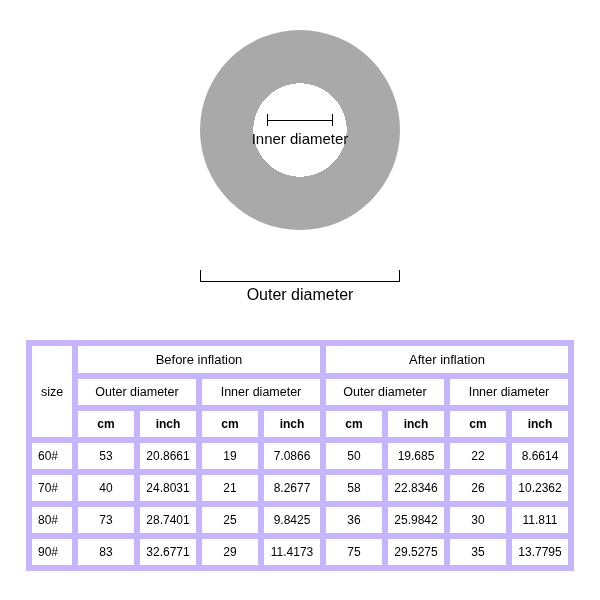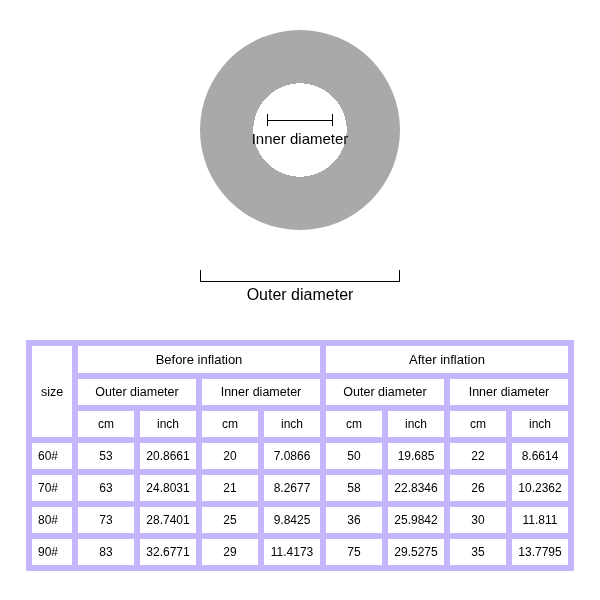--- a/index.html
+++ b/index.html
@@ -90,21 +90,21 @@
     border: 6px solid #c4b5fd;
     font-size: 12.5px;
     font-weight: normal;
     text-align: center;
     padding: 6px 2px;
     height: 28px;
   }
   th.size-col { width: 46px; margin-top: 35px; }
   .group-header { font-size: 13px; }
   .sub-header { font-size: 12.5px; }
-  .unit-header { font-size: 12px; }
+  .unit-header { font-size: 12px; font-weight: bold; }
   tbody td { font-size: 12px; }
   tbody td.rowlabel { text-align: left; padding-left: 6px; }
 </style>
 </head>
 <body>
 
 <div class="stage">
 
   <div class="diagram">
     <div class="ring-wrap">
@@ -139,30 +139,30 @@
           <th class="unit-header">inch</th>
           <th class="unit-header">cm</th>
           <th class="unit-header">inch</th>
         </tr>
       </thead>
       <tbody id="tbody">
           <tr>
             <td class="rowlabel">60#</td>
             <td>53</td>
             <td>20.8661</td>
-            <td>20</td>
+            <td>19</td>
             <td>7.0866</td>
             <td>50</td>
             <td>19.685</td>
             <td>22</td>
             <td>8.6614</td>
           </tr>
           <tr>
             <td class="rowlabel">70#</td>
-            <td>63</td>
+            <td>40</td>
             <td>24.8031</td>
             <td>21</td>
             <td>8.2677</td>
             <td>58</td>
             <td>22.8346</td>
             <td>26</td>
             <td>10.2362</td>
           </tr>
           <tr>
             <td class="rowlabel">80#</td>

